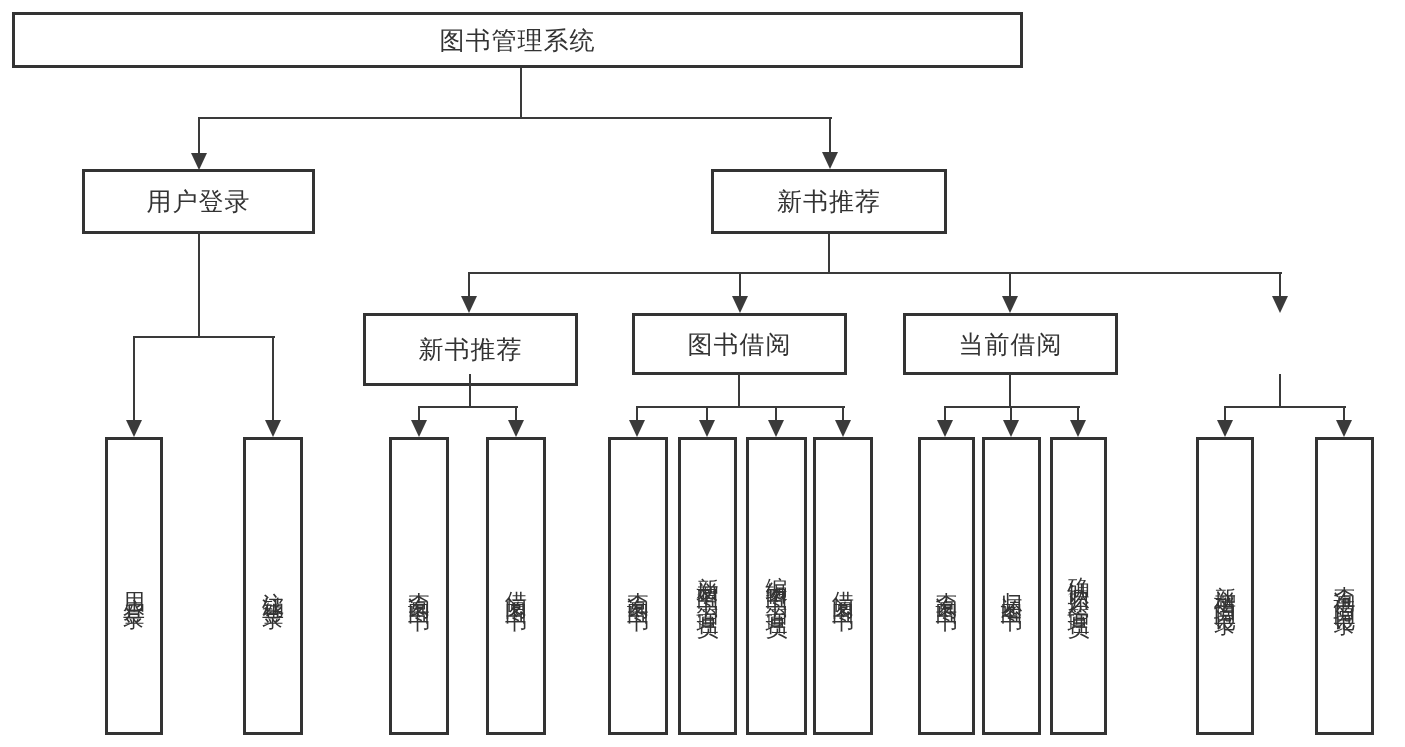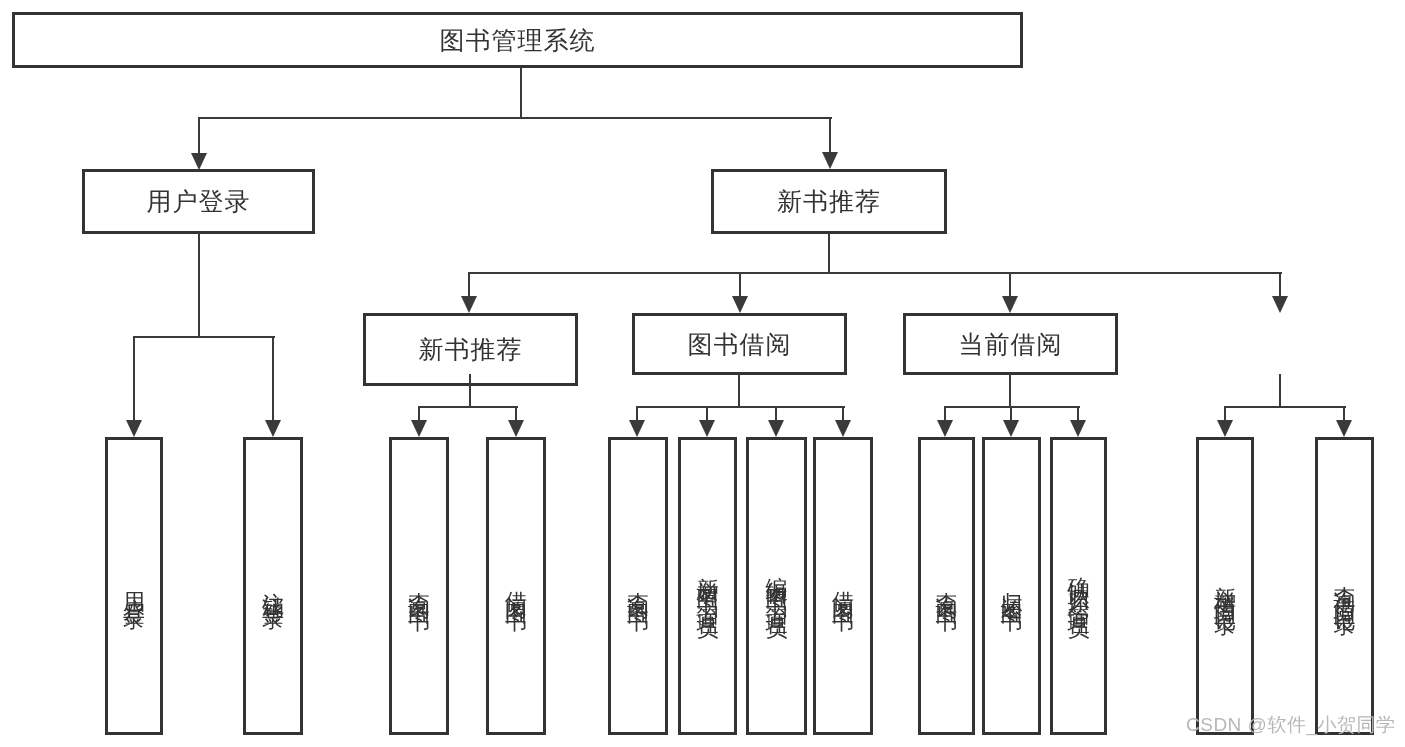--- a/index.html
+++ b/index.html
@@ -160,15 +160,14 @@
   <div class="vl" style="left:1077px;top:406px;height:16px;"></div>
   <div class="ah" style="left:1070px;top:420px;"></div>
 
   <div class="vl" style="left:1279px;top:374px;height:34px;"></div>
   <div class="hl" style="left:1224px;top:406px;width:122px;"></div>
   <div class="vl" style="left:1224px;top:406px;height:16px;"></div>
   <div class="ah" style="left:1217px;top:420px;"></div>
   <div class="vl" style="left:1343px;top:406px;height:16px;"></div>
   <div class="ah" style="left:1336px;top:420px;"></div>
 
-  <div class="watermark">CSDN @软件_小贺同学</div>
 
 </div>
 
 </body></html>

